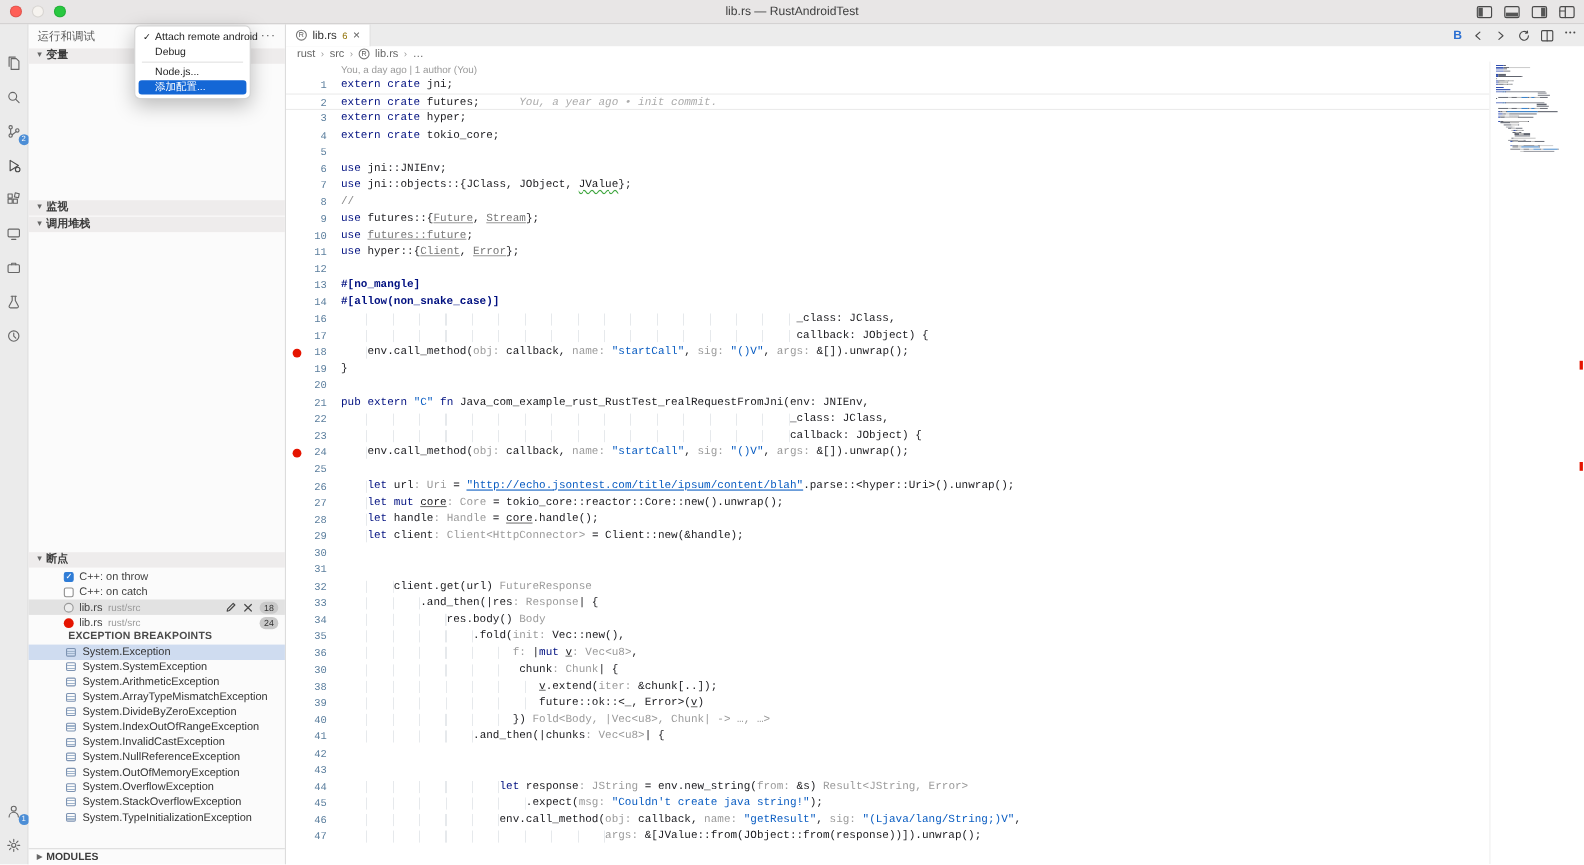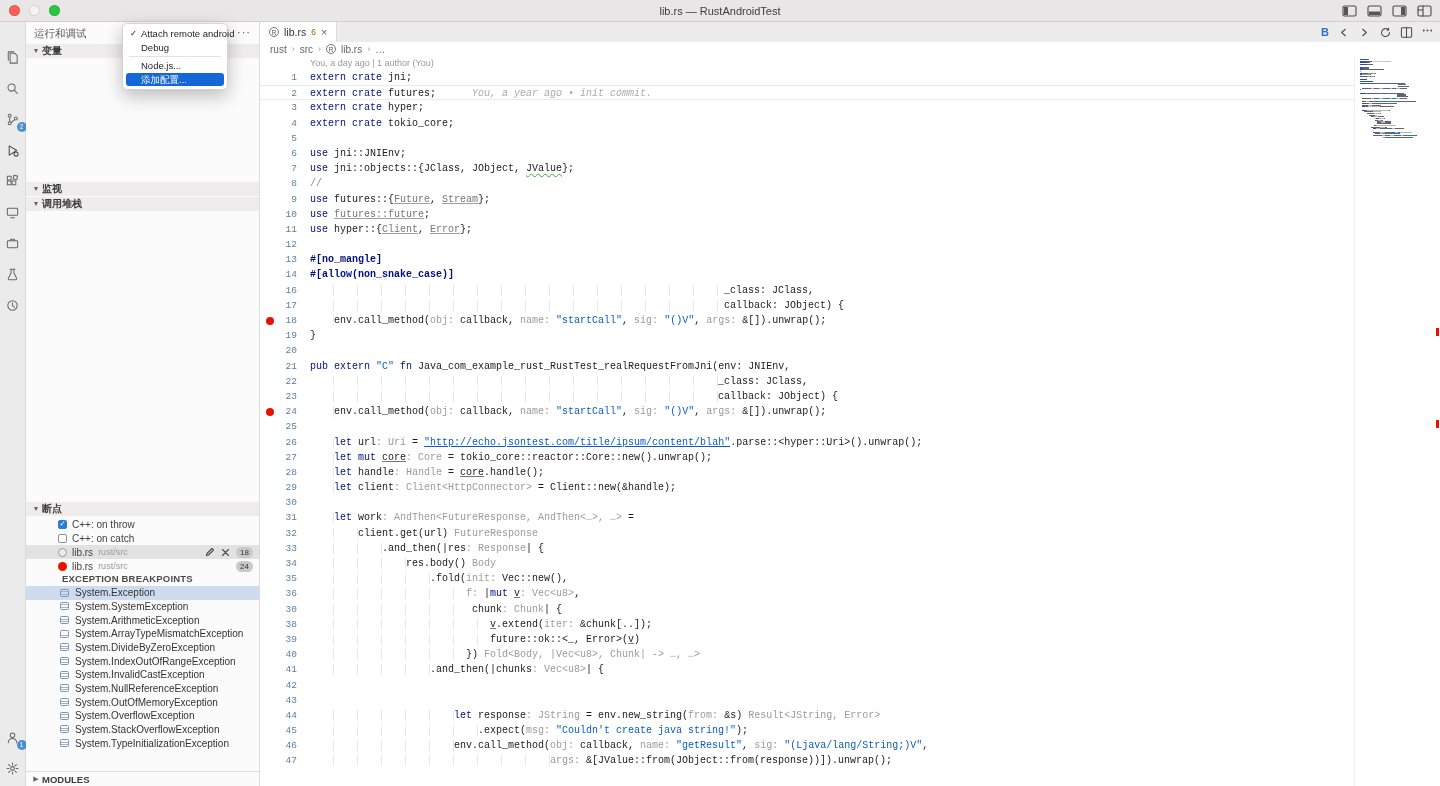--- a/index.html
+++ b/index.html
@@ -507,21 +507,20 @@
             <div class="code-line">
               <div class="gutter">29</div>
               <span class="code-text"><span class="ws">    </span><span class="tok-k">let</span><span class="tok-n"> client</span><span class="tok-i">: Client&lt;HttpConnector&gt;</span><span class="tok-n"> = Client::new(&amp;handle);</span></span>
             </div>
             <div class="code-line">
               <div class="gutter">30</div>
               <span class="code-text"></span>
             </div>
             <div class="code-line">
               <div class="gutter">31</div>
-              <span class="code-text"><span class="ws">    </span><span class="tok-k">let</span><span class="tok-n"> work</span><span class="tok-i">: AndThen&lt;FutureResponse, AndThen&lt;…&gt;, …&gt;</span><span class="tok-n"> =</span></span>
             </div>
             <div class="code-line">
               <div class="gutter">32</div>
               <span class="code-text"><span class="ws">        </span><span class="tok-n">client.get(url) </span><span class="tok-i">FutureResponse</span></span>
             </div>
             <div class="code-line">
               <div class="gutter">33</div>
               <span class="code-text"><span class="ws">            </span><span class="tok-n">.and_then(|res</span><span class="tok-i">: Response</span><span class="tok-n">| {</span></span>
             </div>
             <div class="code-line">

